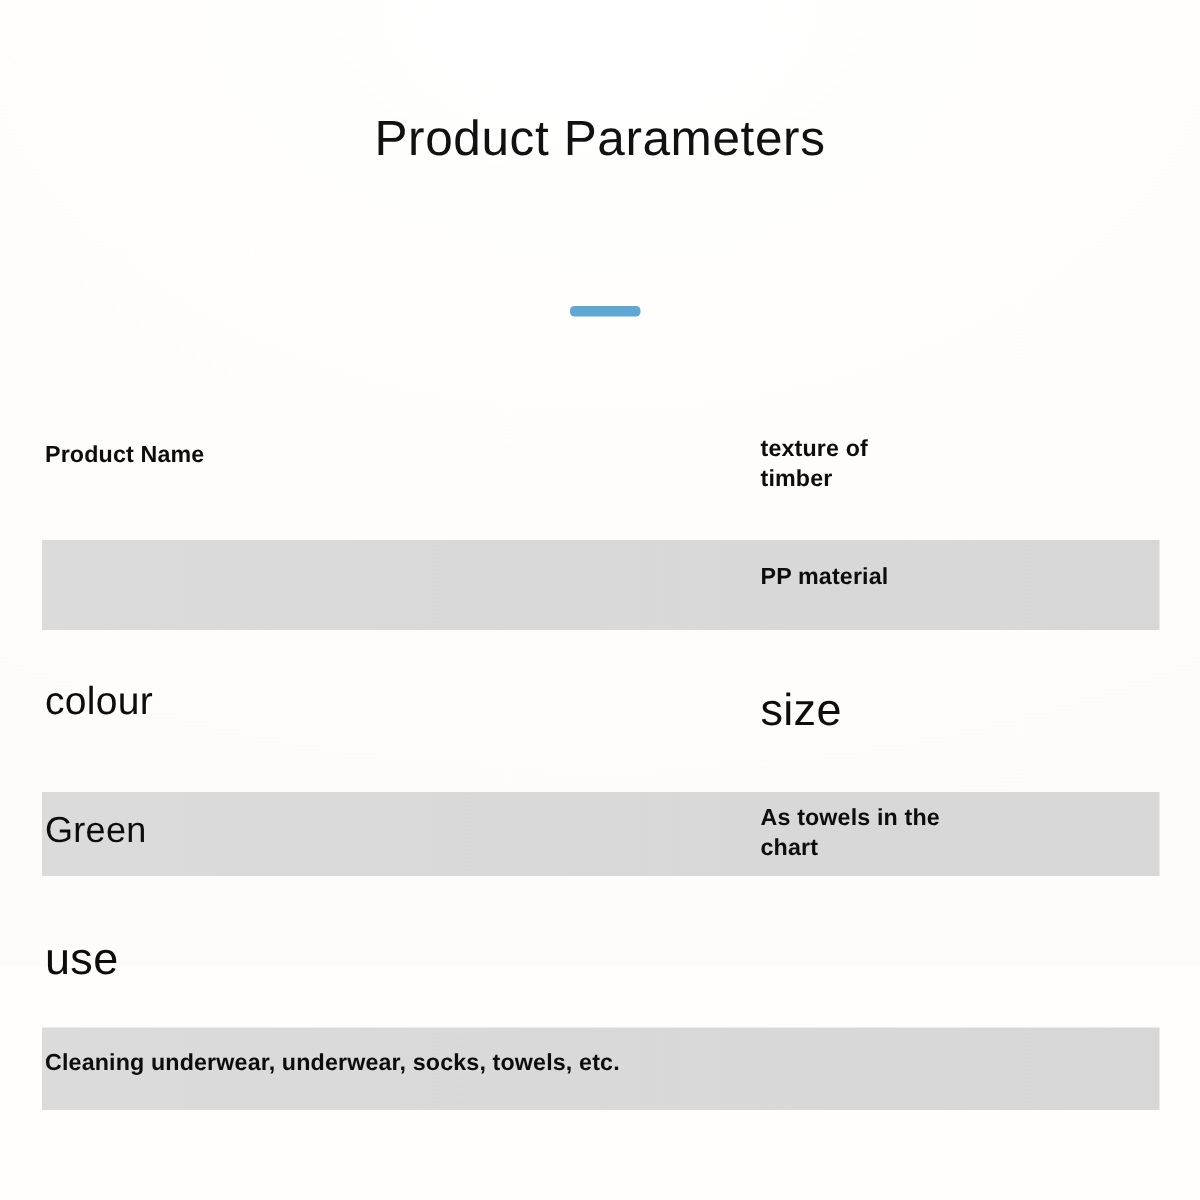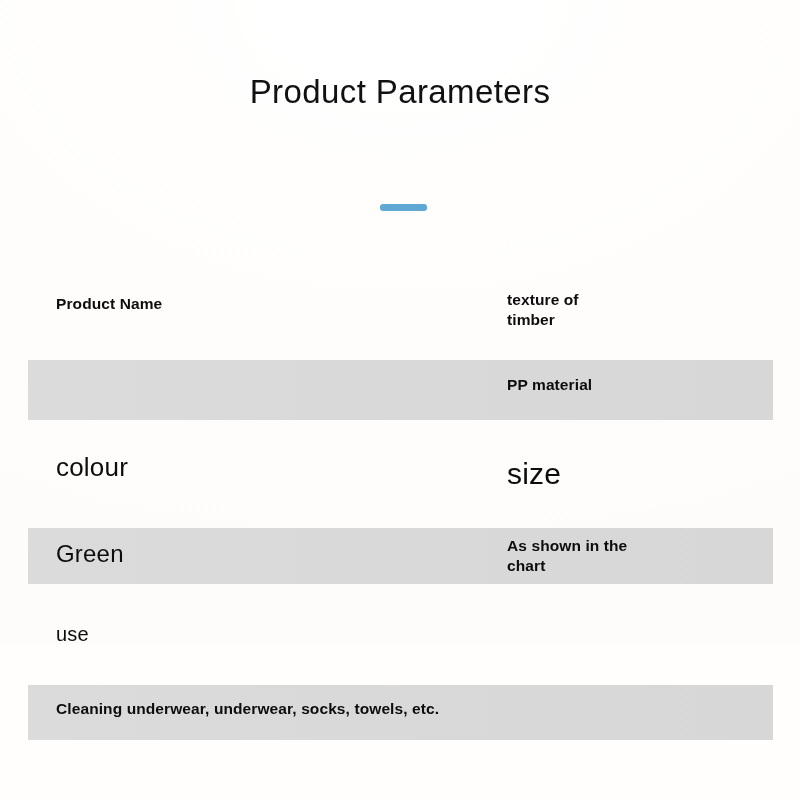--- a/index.html
+++ b/index.html
@@ -68,21 +68,21 @@
 
   .row.band {
     background: linear-gradient(90deg, #dbdbdb 0%, #d9d9d9 45%, #d7d7d7 100%);
   }
 
   .cell {
     position: absolute;
     top: 0;
     box-sizing: border-box;
   }
-  .cell.col1 { left: 28px; }
+  .cell.col1 { left: 2px; }
   .cell.col2 { left: 455px; margin-left: 24px; }
 
   
   .t-head-sm {
     font-size: 15.5px;
     font-weight: bold;
     line-height: 1.3;
     letter-spacing: 0.1px;
   }
   .t-head-lg {
@@ -127,25 +127,25 @@
       <div class="cell col2 t-val-sm" style="top:15px;">PP material</div>
     </div>
 
     <div class="row" style="top:448px; height:50px;text-align:right;">
       <div class="cell col1 t-head-lg" style="top:4px;">colour</div>
       <div class="cell col2 t-head-lg" style="top:8px; font-size:30px;">size</div>
     </div>
 
     <div class="row band" style="top:528px; height:56px;">
       <div class="cell col1 t-val-lg" style="top:12px;">Green</div>
-      <div class="cell col2 t-val-sm wrap-narrow-2" style="top:8px;">As shown in the chart</div>
+      <div class="cell col2 t-val-sm wrap-narrow-2" style="top:8px;">As towels in the chart</div>
     </div>
 
     <div class="row" style="top:620px; height:50px;">
-      <div class="cell col1 t-head-lg" style="top:2px; font-size:20px;">use</div>
+      <div class="cell col1 t-head-lg" style="top:2px; font-size:30px;">use</div>
     </div>
 
     <div class="row band" style="top:685px; height:55px;">
       <div class="cell col1 t-val-sm" style="top:14px;text-align:center;">Cleaning underwear, underwear, socks, towels, etc.</div>
     </div>
 
   </div>
 </div>
 
 </body></html>

